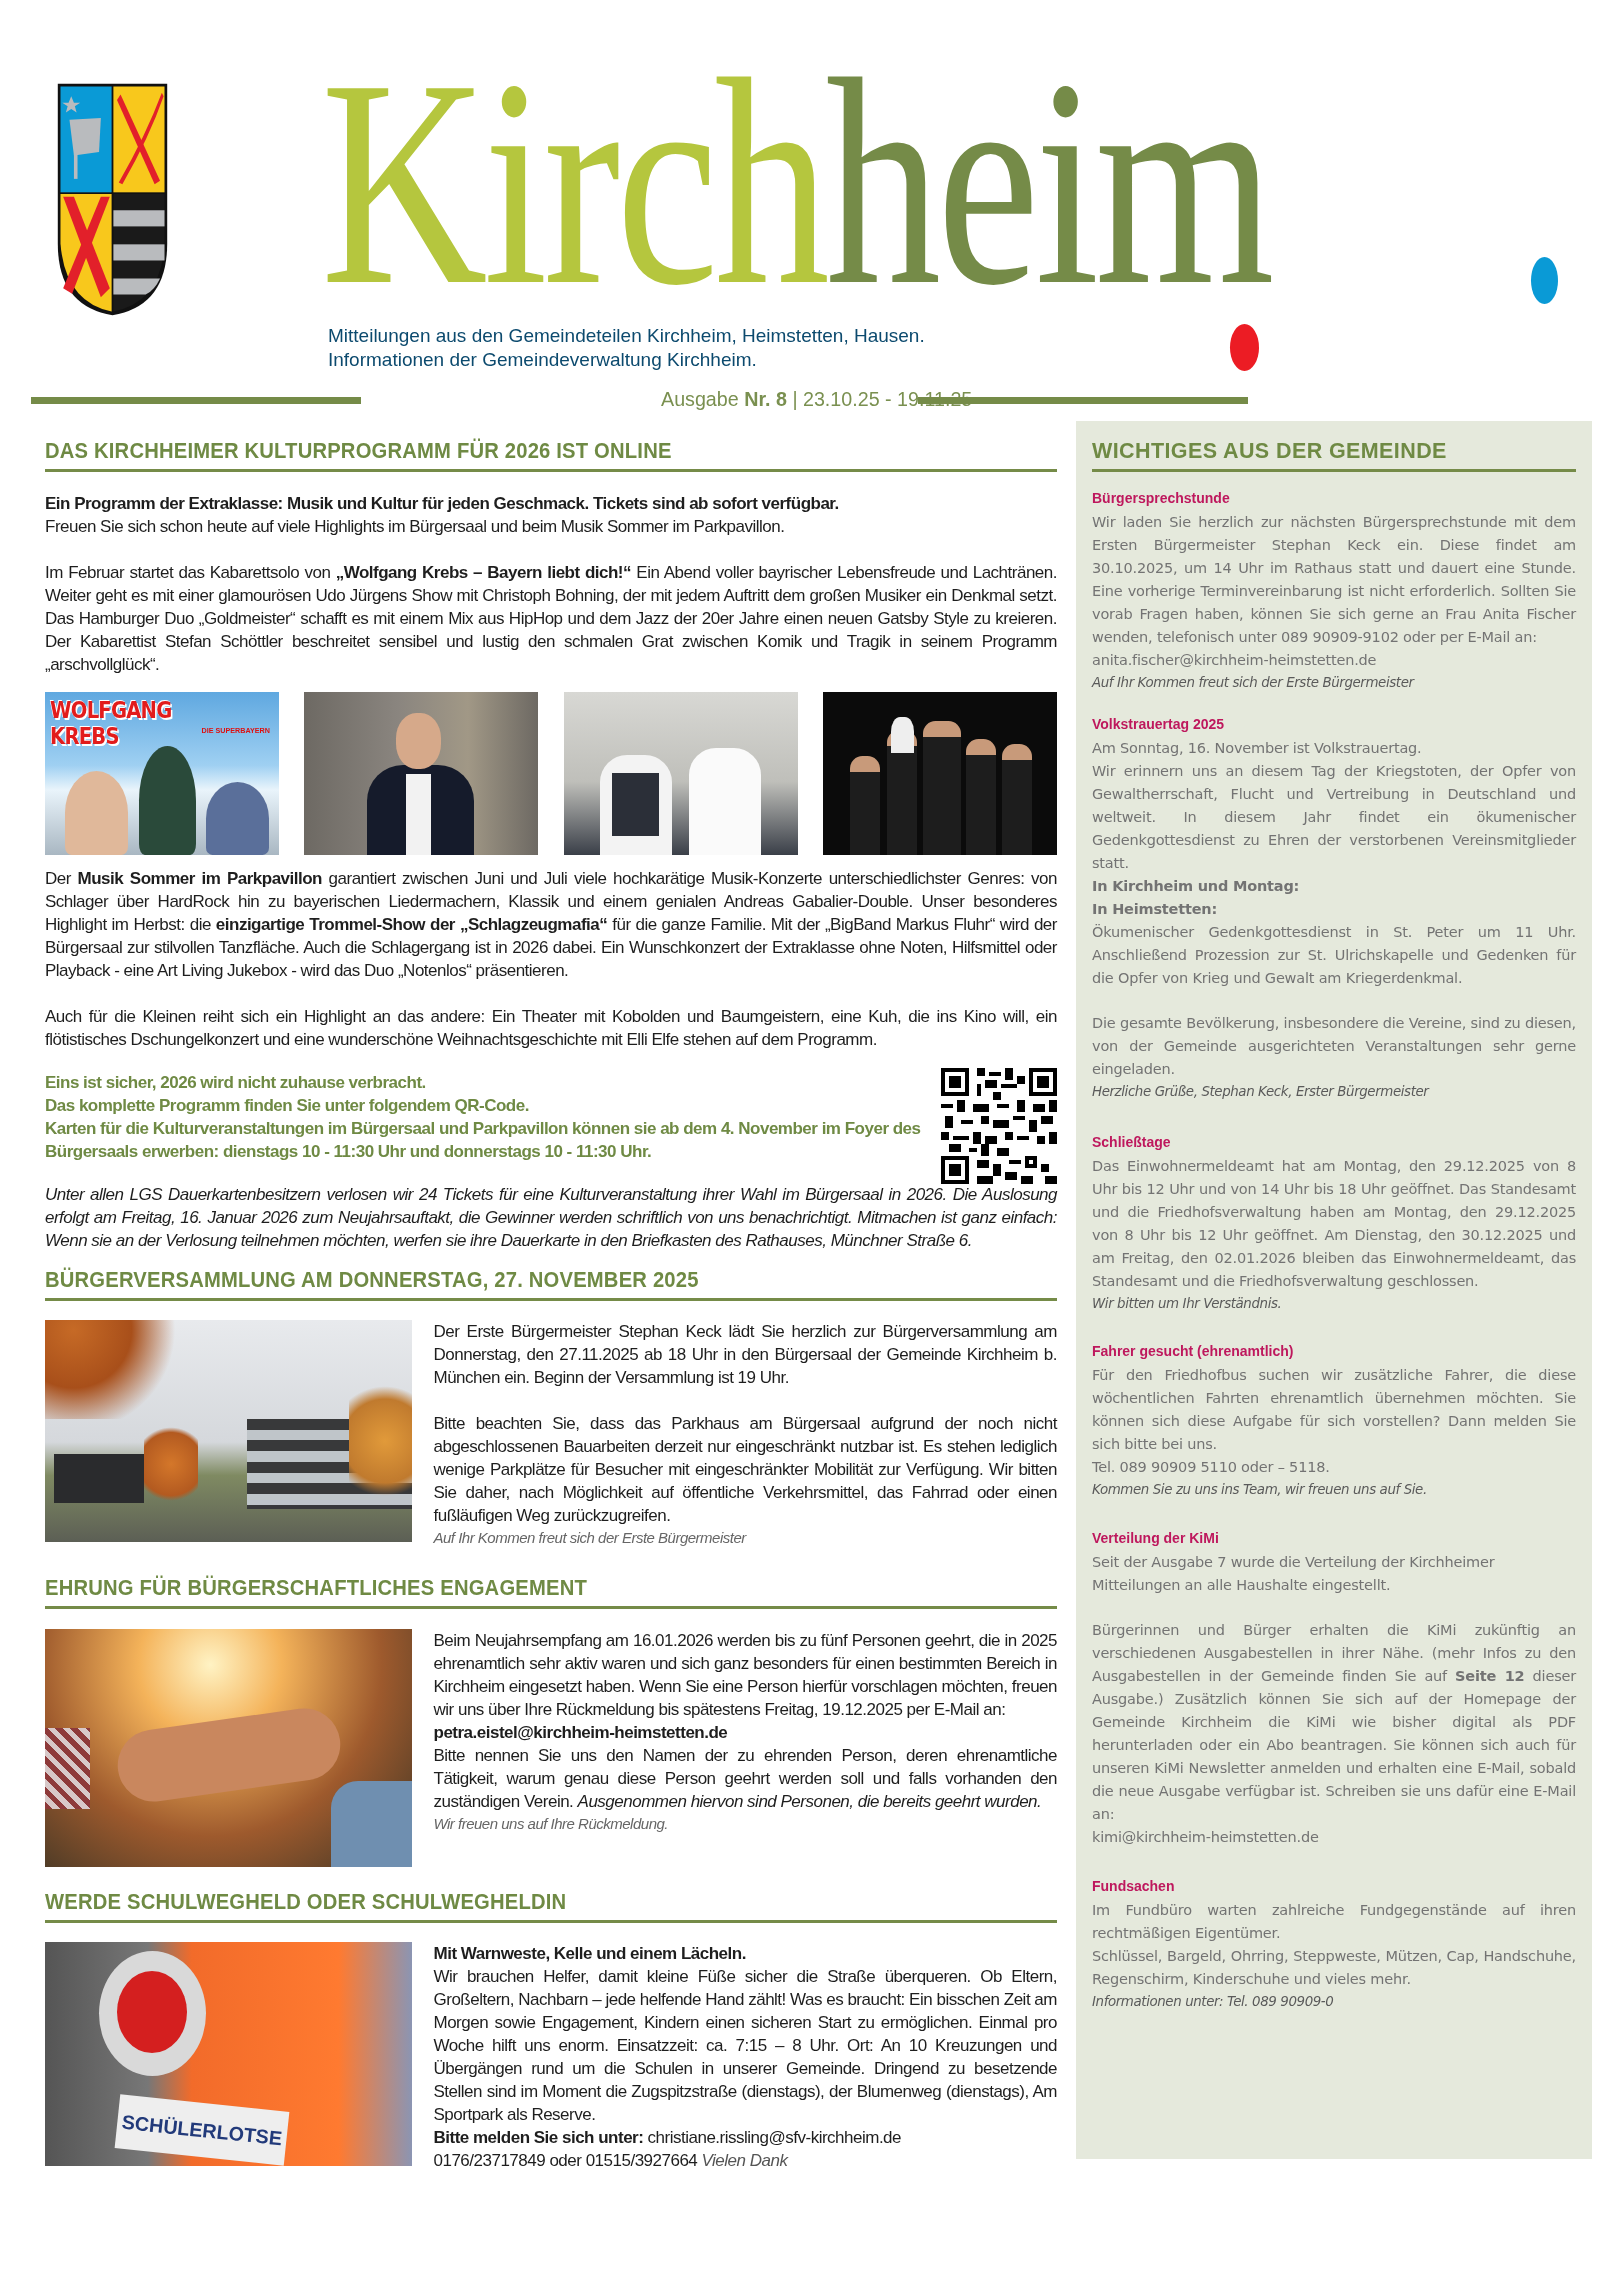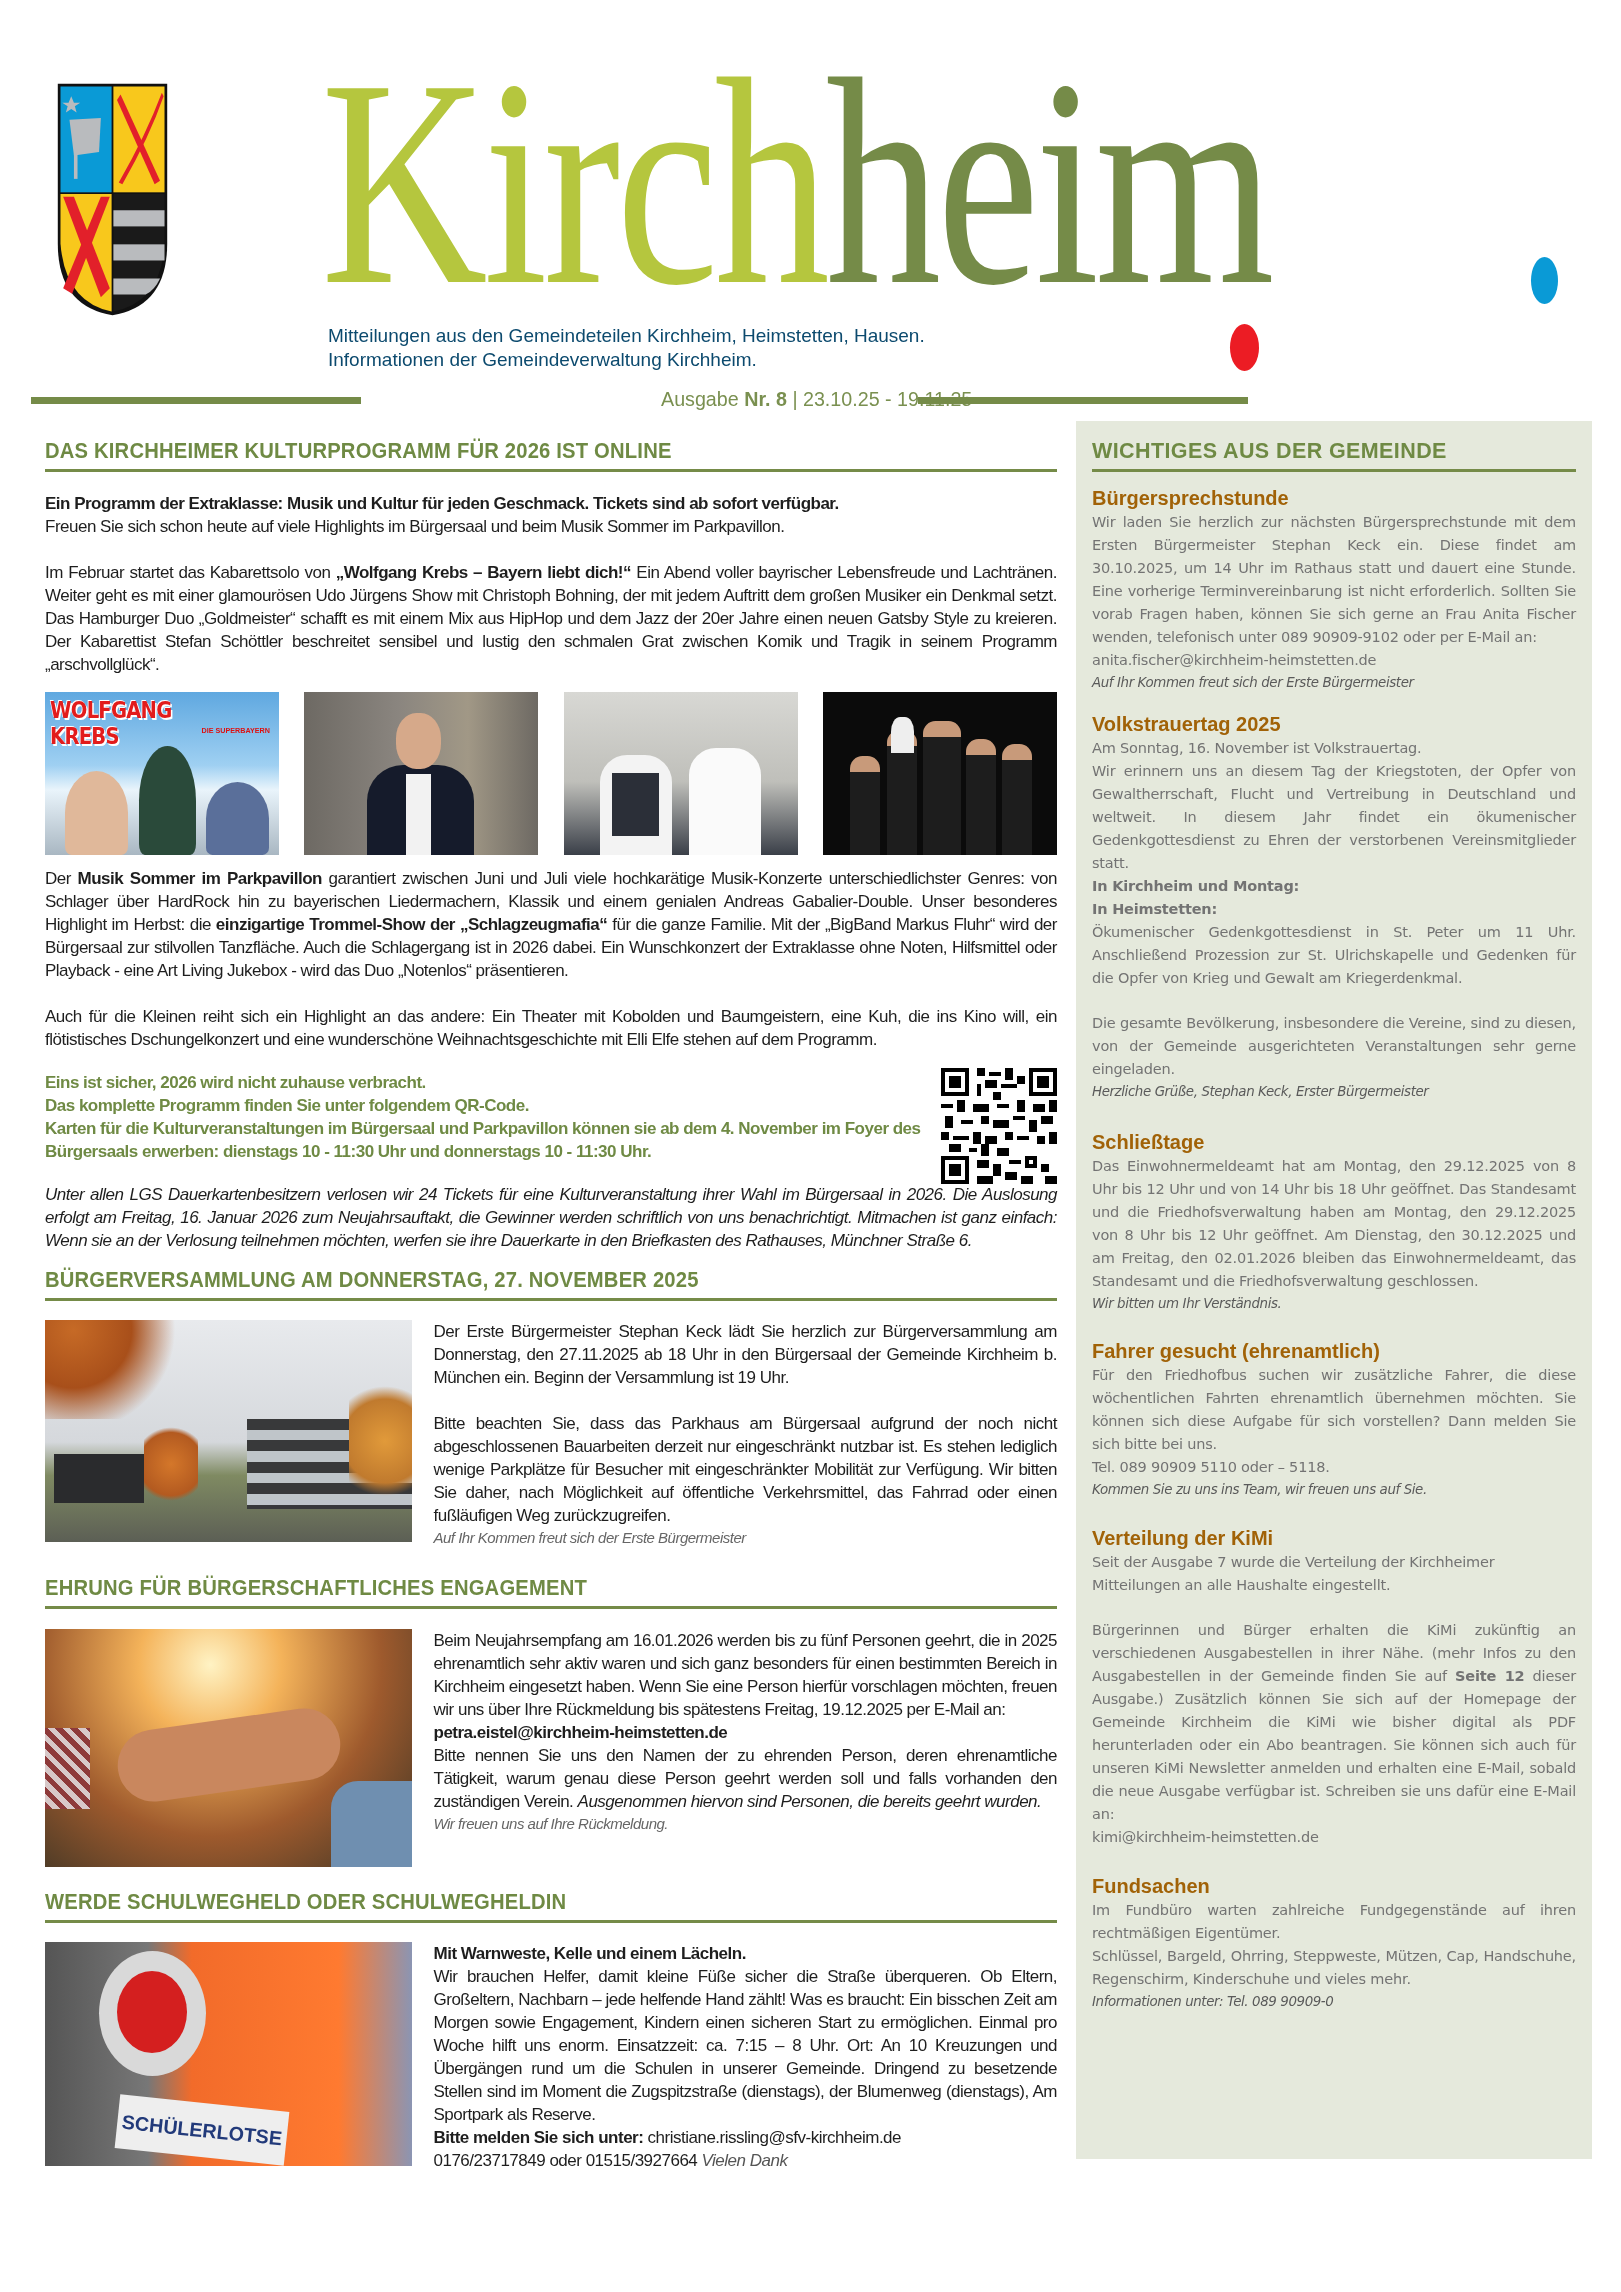--- a/index.html
+++ b/index.html
@@ -62,21 +62,21 @@
   .media .body { flex: 1; }
 
   .ph-building { background: linear-gradient(180deg,#e8eaed 0%,#d5d8dc 55%,#7f8a62 70%,#5c5f55 100%); }
   .ph-hands { background: radial-gradient(circle at 45% 15%, #fff3c4 0%, #f4b35a 25%, #9e5a2d 60%, #3b3425 100%); }
   .ph-lotse { background: linear-gradient(90deg,#555 0%,#777 28%,#f26b2a 40%,#ff7a30 80%,#8b95b3 100%); }
 
   
   .side { position: absolute; left: 1076px; top: 421px; width: 516px; height: 1738px; background: #e5e9dc; padding: 18px 16px 0 16px; }
   .side .h-side { color: #6f8a44; font-weight: bold; font-size: 21.5px; letter-spacing: 0.4px; white-space: nowrap; }
   .side .h-rule { margin-top: 5.4px; height: 2.7px; background: #758b48; }
-  .side .sub { color: #a16207; font-weight: bold; font-size: 20px; line-height: 25px; margin-top: 18px; }
+  .side .sub { color: #be185d; font-weight: bold; font-size: 14px; line-height: 25px; margin-top: 18px; }
   .side .sub.first { margin-top: 14.3px; }
   .side .st { font-family: "DejaVu Sans", sans-serif; font-size: 14.5px; line-height: 23px; color: #737373; letter-spacing: -0.2px; text-align: justify; }
   .side .st.left { text-align: left; }
   .side .sg { font-family: "DejaVu Sans", sans-serif; font-style: italic; color: #5a5a5a; font-size: 13.4px; line-height: 21.5px; letter-spacing: -0.4px; }
   .side .gap { height: 22.4px; }
 </style>
 </head>
 <body>
 
 <svg class="crest" viewBox="0 0 126 262">

